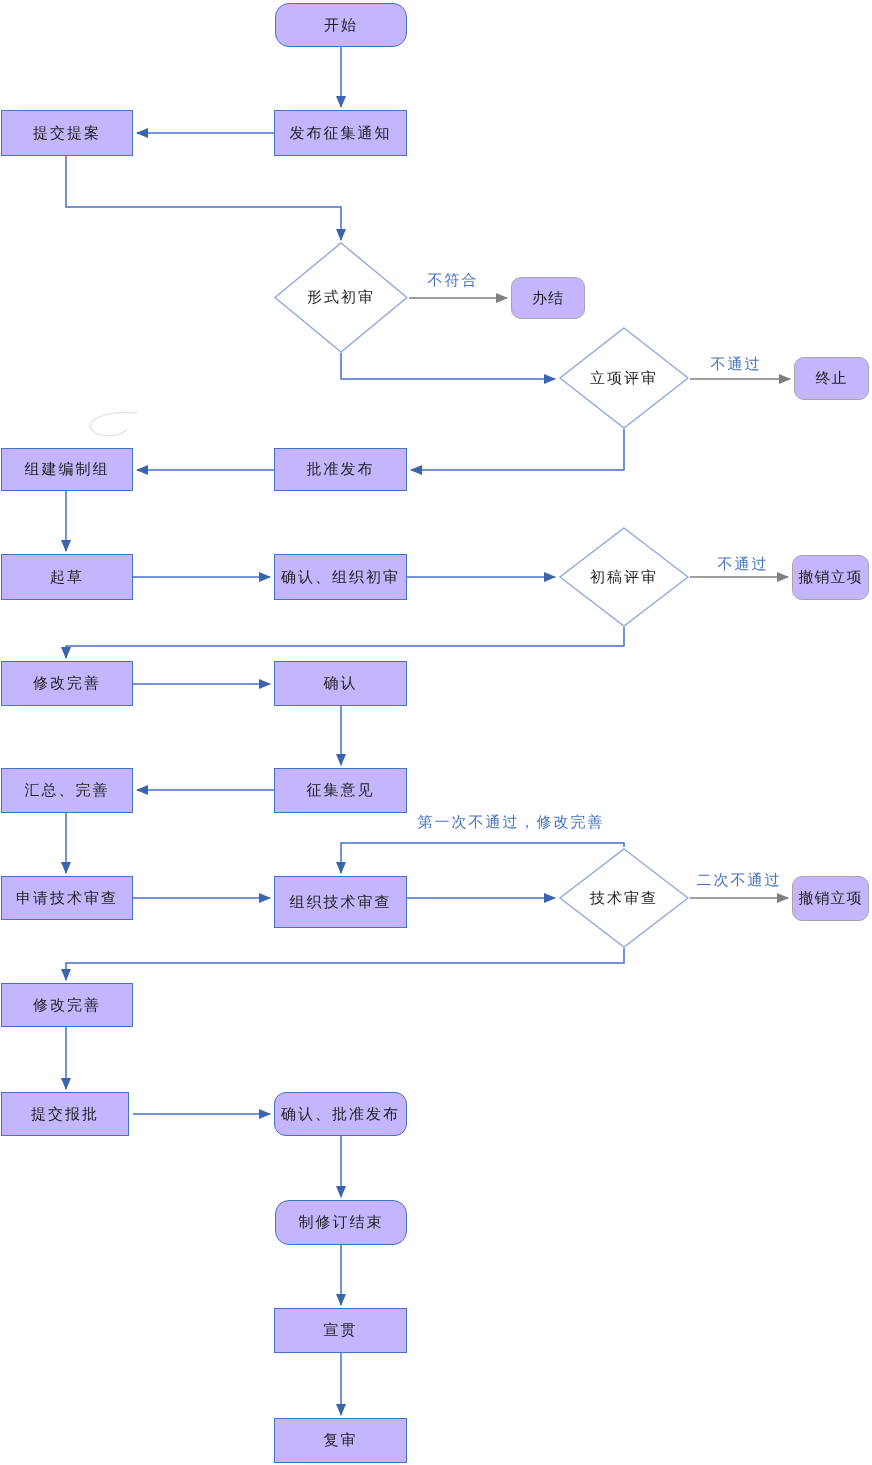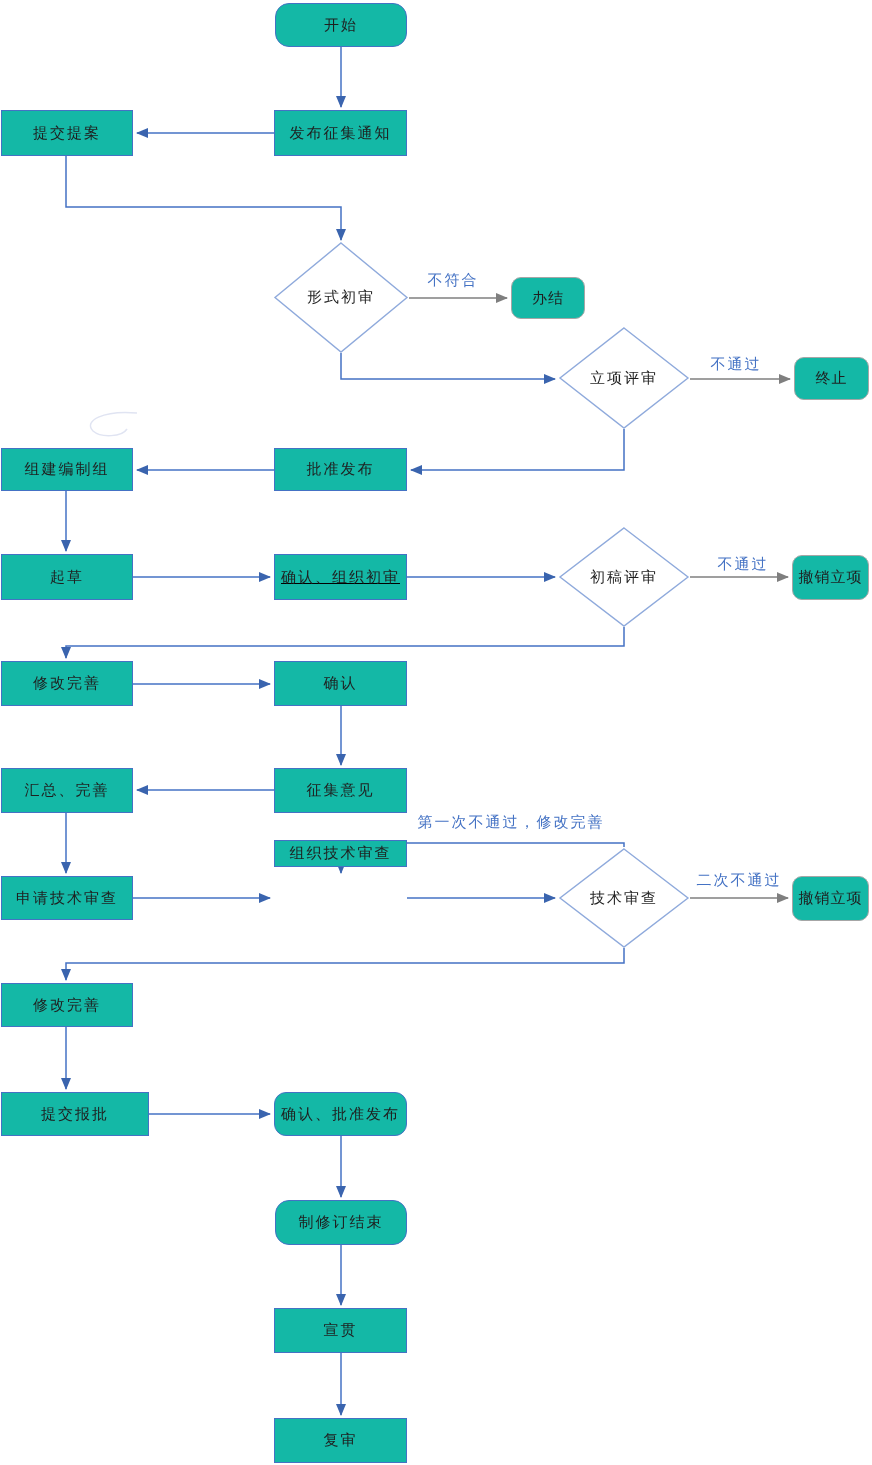--- a/index.html
+++ b/index.html
@@ -26,21 +26,21 @@
     left:0;top:0;
     width:872px;height:1465px;
   }
   .blue-line{fill:none;stroke:var(--connector-blue);stroke-width:1.5;}
   .gray-line{fill:none;stroke:var(--connector-gray);stroke-width:1.4;}
   .node{
     position:absolute;
     display:flex;
     align-items:center;
     justify-content:center;
-    background:#14b8a6;
+    background:#c4b5fd;
     box-sizing:border-box;
   }
   .process{border:1.6px solid var(--process-border);}
   .rounded{border:1.5px solid var(--process-border);border-radius:14px;}
   .terminal{border:1.4px solid var(--terminal-border);border-radius:10px;}
   .decision{background:transparent;border:none;}
   .decision svg{position:absolute;left:0;top:0;width:100%;height:100%;overflow:visible;}
   .decision polygon{fill:#fff;stroke:var(--decision-border);stroke-width:1.4;}
   .node-label{
     position:relative;
@@ -154,21 +154,21 @@
   </div>
 
   <div class="node process" style="left:1px;top:448px;width:132px;height:43px;">
     <span class="node-label">组建编制组</span>
   </div>
 
   <div class="node process" style="left:1px;top:554px;width:132px;height:46px;">
     <span class="node-label">起草</span>
   </div>
 
-  <div class="node process" style="left:274px;top:554px;width:133px;height:46px;text-decoration:underline;">
+  <div class="node process" style="left:274px;top:554px;width:133px;height:46px;">
     <span class="node-label">确认、组织初审</span>
   </div>
 
   <div class="node decision" style="left:559px;top:527px;width:130px;height:100px;">
     <svg viewBox="0 0 130 100" preserveAspectRatio="none">
         <polygon points="65,1 129,50 65,99 1,50"></polygon>
       </svg>
     <span class="node-label">初稿评审</span>
   </div>
 
@@ -189,40 +189,40 @@
   </div>
 
   <div class="node process" style="left:1px;top:768px;width:132px;height:45px;">
     <span class="node-label">汇总、完善</span>
   </div>
 
   <div class="node process" style="left:1px;top:876px;width:132px;height:44px;">
     <span class="node-label">申请技术审查</span>
   </div>
 
-  <div class="node process" style="left:274px;top:840px;width:133px;height:27px;font-family:Liberation Serif, serif;">
+  <div class="node process" style="left:274px;top:876px;width:133px;height:52px;font-family:Liberation Serif, serif;">
     <span class="node-label">组织技术审查</span>
   </div>
 
   <div class="node decision" style="left:559px;top:848px;width:130px;height:100px;">
     <svg viewBox="0 0 130 100" preserveAspectRatio="none">
         <polygon points="65,1 129,50 65,99 1,50"></polygon>
       </svg>
     <span class="node-label">技术审查</span>
   </div>
 
   <div class="node terminal" style="left:792px;top:876px;width:77px;height:45px;">
     <span class="node-label">撤销立项</span>
   </div>
 
   <div class="node process" style="left:1px;top:983px;width:132px;height:44px;">
     <span class="node-label">修改完善</span>
   </div>
 
-  <div class="node process" style="left:1px;top:1092px;width:148px;height:44px;">
+  <div class="node process" style="left:1px;top:1092px;width:128px;height:44px;">
     <span class="node-label">提交报批</span>
   </div>
 
   <div class="node process" style="left:274px;top:1092px;width:133px;height:44px;border-radius:12px;">
     <span class="node-label">确认、批准发布</span>
   </div>
 
   <div class="node rounded" style="left:275px;top:1200px;width:132px;height:45px;">
     <span class="node-label">制修订结束</span>
   </div>

